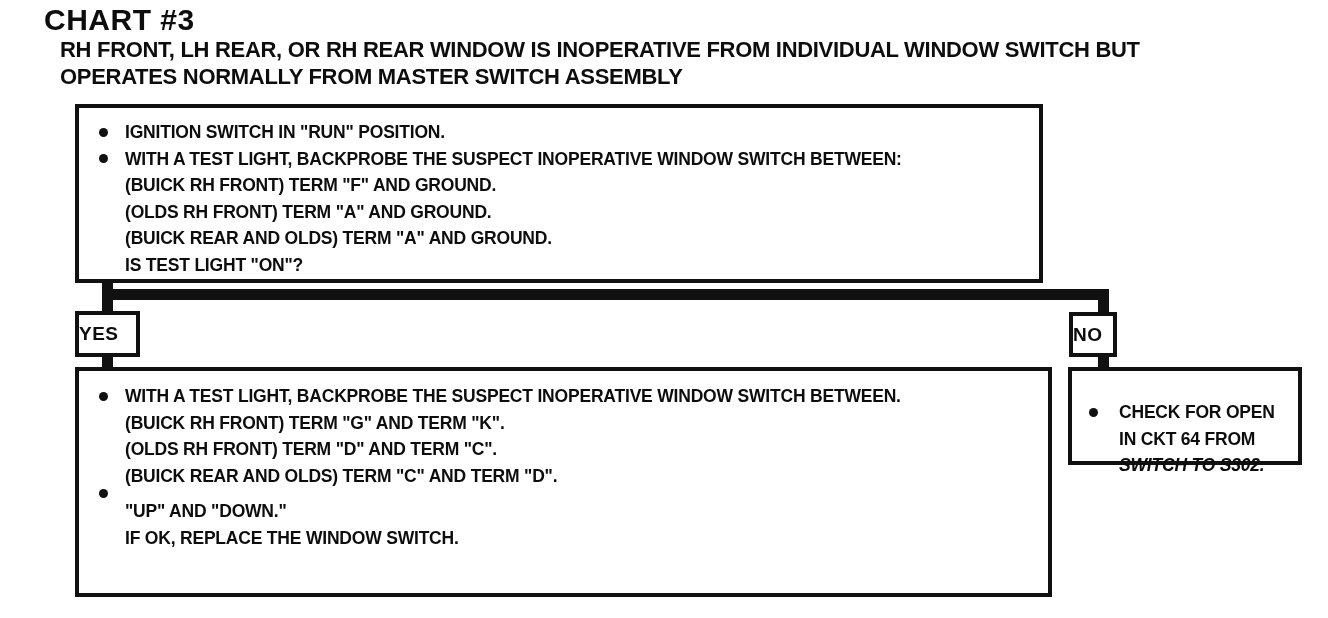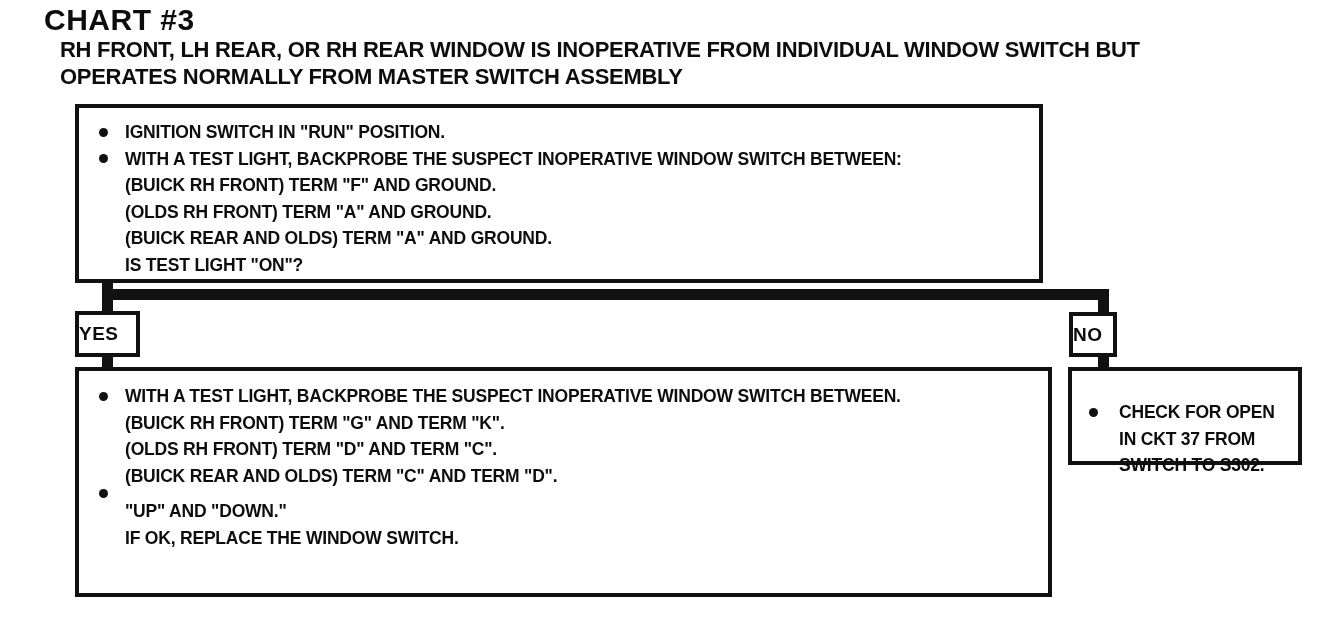--- a/index.html
+++ b/index.html
@@ -162,21 +162,21 @@
   </div>
 </div>
 
 <div class="fbox" style="left:1068px; top:367px; width:234px; height:98px;">
   <div class="fbox-inner" style="padding-left:13px; padding-top:28px;">
     <div class="fline">
         <span class="dot" style="margin-right:21px;"></span>
         <span>CHECK FOR OPEN</span>
       </div>
     <div class="fline nodot" style="padding-left:34px;">
-        <span>IN CKT 37 FROM</span>
+        <span>IN CKT 64 FROM</span>
       </div>
-    <div class="fline nodot" style="padding-left:34px;">
+    <div class="fline nodot" style="padding-left:34px;font-style:italic;">
         <span>SWITCH TO S302.</span>
       </div>
   </div>
 </div>
 
 <div class="figure-code">C2792S</div>
 
 </body></html>

